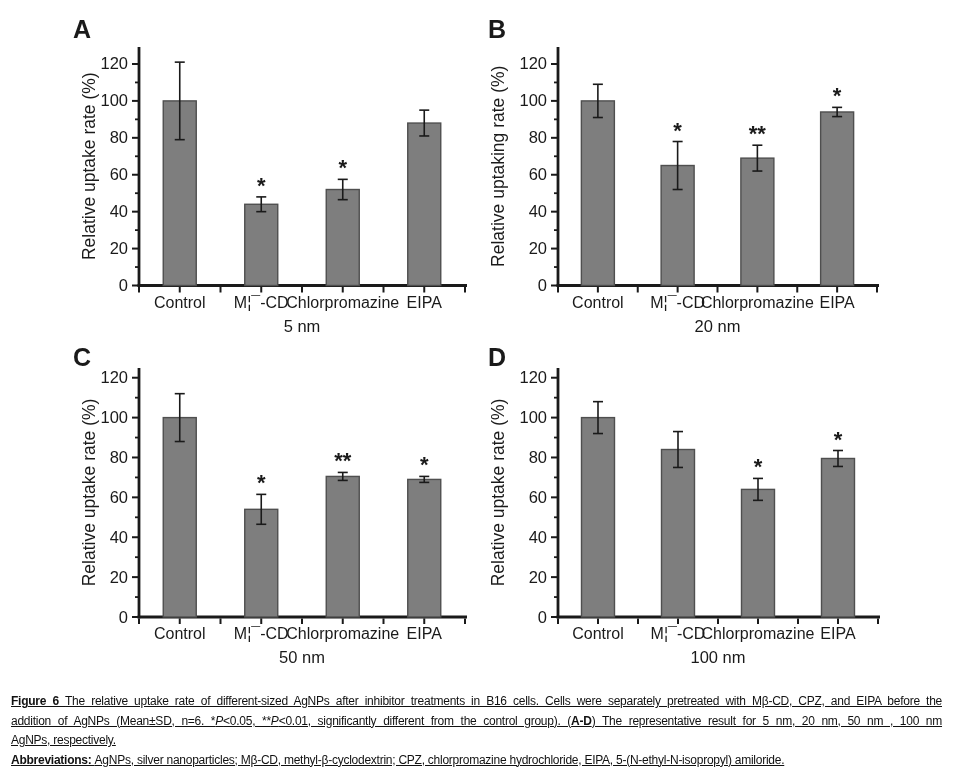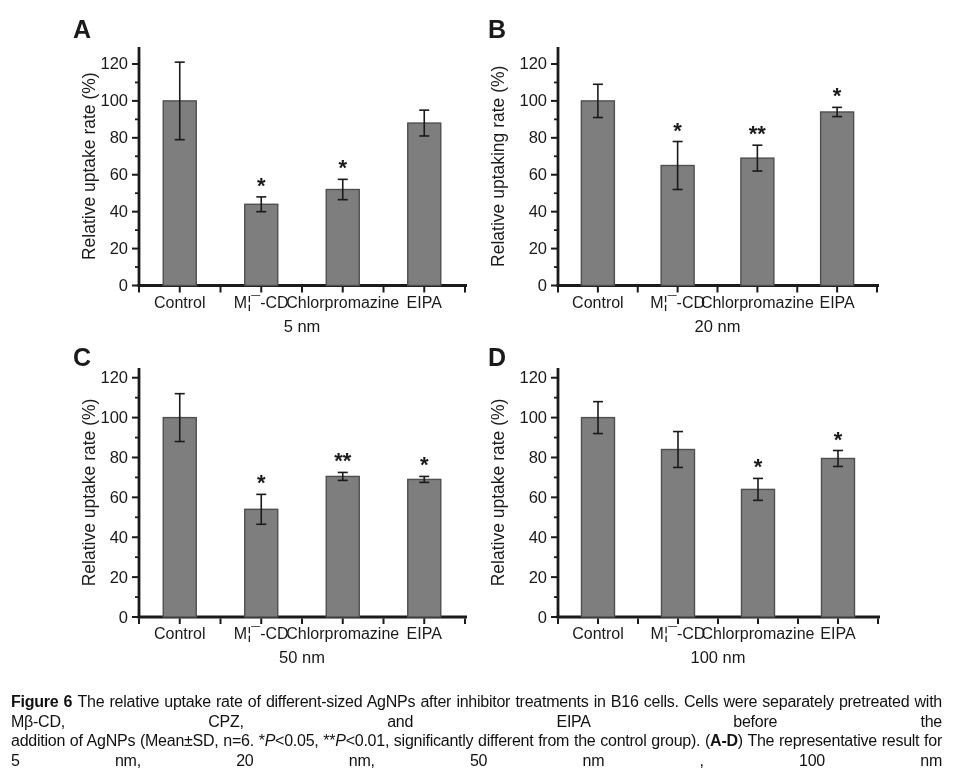--- a/index.html
+++ b/index.html
@@ -11,24 +11,25 @@
     height: 772px;
     background: #ffffff;
     overflow: hidden;
   }
   #charts-svg { position: absolute; left: 0; top: 0; }
   #figure-caption {
     position: absolute;
     left: 11px;
     top: 692px;
     width: 931px;
-    font-size: 16px;
+    font-size: 12px;
     line-height: 19.5px;
     color: #111111;
     letter-spacing: -0.25px;
+    text-decoration: underline;
   }
   .cap-line { white-space: normal; }
   .cap-line.just { text-align: justify; text-align-last: justify; }
   .cap-b { font-weight: bold; }
   .cap-i { font-style: italic; }
 </style>
 </head>
 <body>
 
 <div id="figure-root">
@@ -296,14 +297,16 @@
           <line x1="833" y1="466.453" x2="843" y2="466.453"></line>
         </g>
         <text x="838" y="446.501" text-anchor="middle" font-size="22" font-weight="bold" fill="#1a1a1a" font-family="&quot;Liberation Sans&quot;, sans-serif">*</text>
         <text x="838" y="639" text-anchor="middle" font-size="16" fill="#1a1a1a" font-family="&quot;Liberation Sans&quot;, sans-serif">EIPA</text>
         <text x="718" y="663" text-anchor="middle" font-size="16.5" fill="#1a1a1a" font-family="&quot;Liberation Sans&quot;, sans-serif">100 nm</text>
       </g>
     </svg>
   <div id="figure-caption">
       <div class="cap-line just"><span class="cap-b">Figure 6 </span><span>The relative uptake rate of different-sized AgNPs after inhibitor treatments in B16 cells. Cells were separately pretreated with Mβ-CD, CPZ, and EIPA before the</span></div>
       <div class="cap-line just"><span>addition of AgNPs (Mean±SD, n=6. *</span><span class="cap-i">P</span><span>&lt;0.05, **</span><span class="cap-i">P</span><span>&lt;0.01, significantly different from the control group). (</span><span class="cap-b">A-D</span><span>) The representative result for 5 nm, 20 nm, 50 nm , 100 nm</span></div>
+      <div class="cap-line"><span>AgNPs, respectively.</span></div>
+      <div class="cap-line"><span class="cap-b">Abbreviations: </span><span>AgNPs, silver nanoparticles; Mβ-CD, methyl-β-cyclodextrin; CPZ, chlorpromazine hydrochloride, EIPA, 5-(N-ethyl-N-isopropyl) amiloride.</span></div>
     </div>
 </div>
 
 </body></html>

